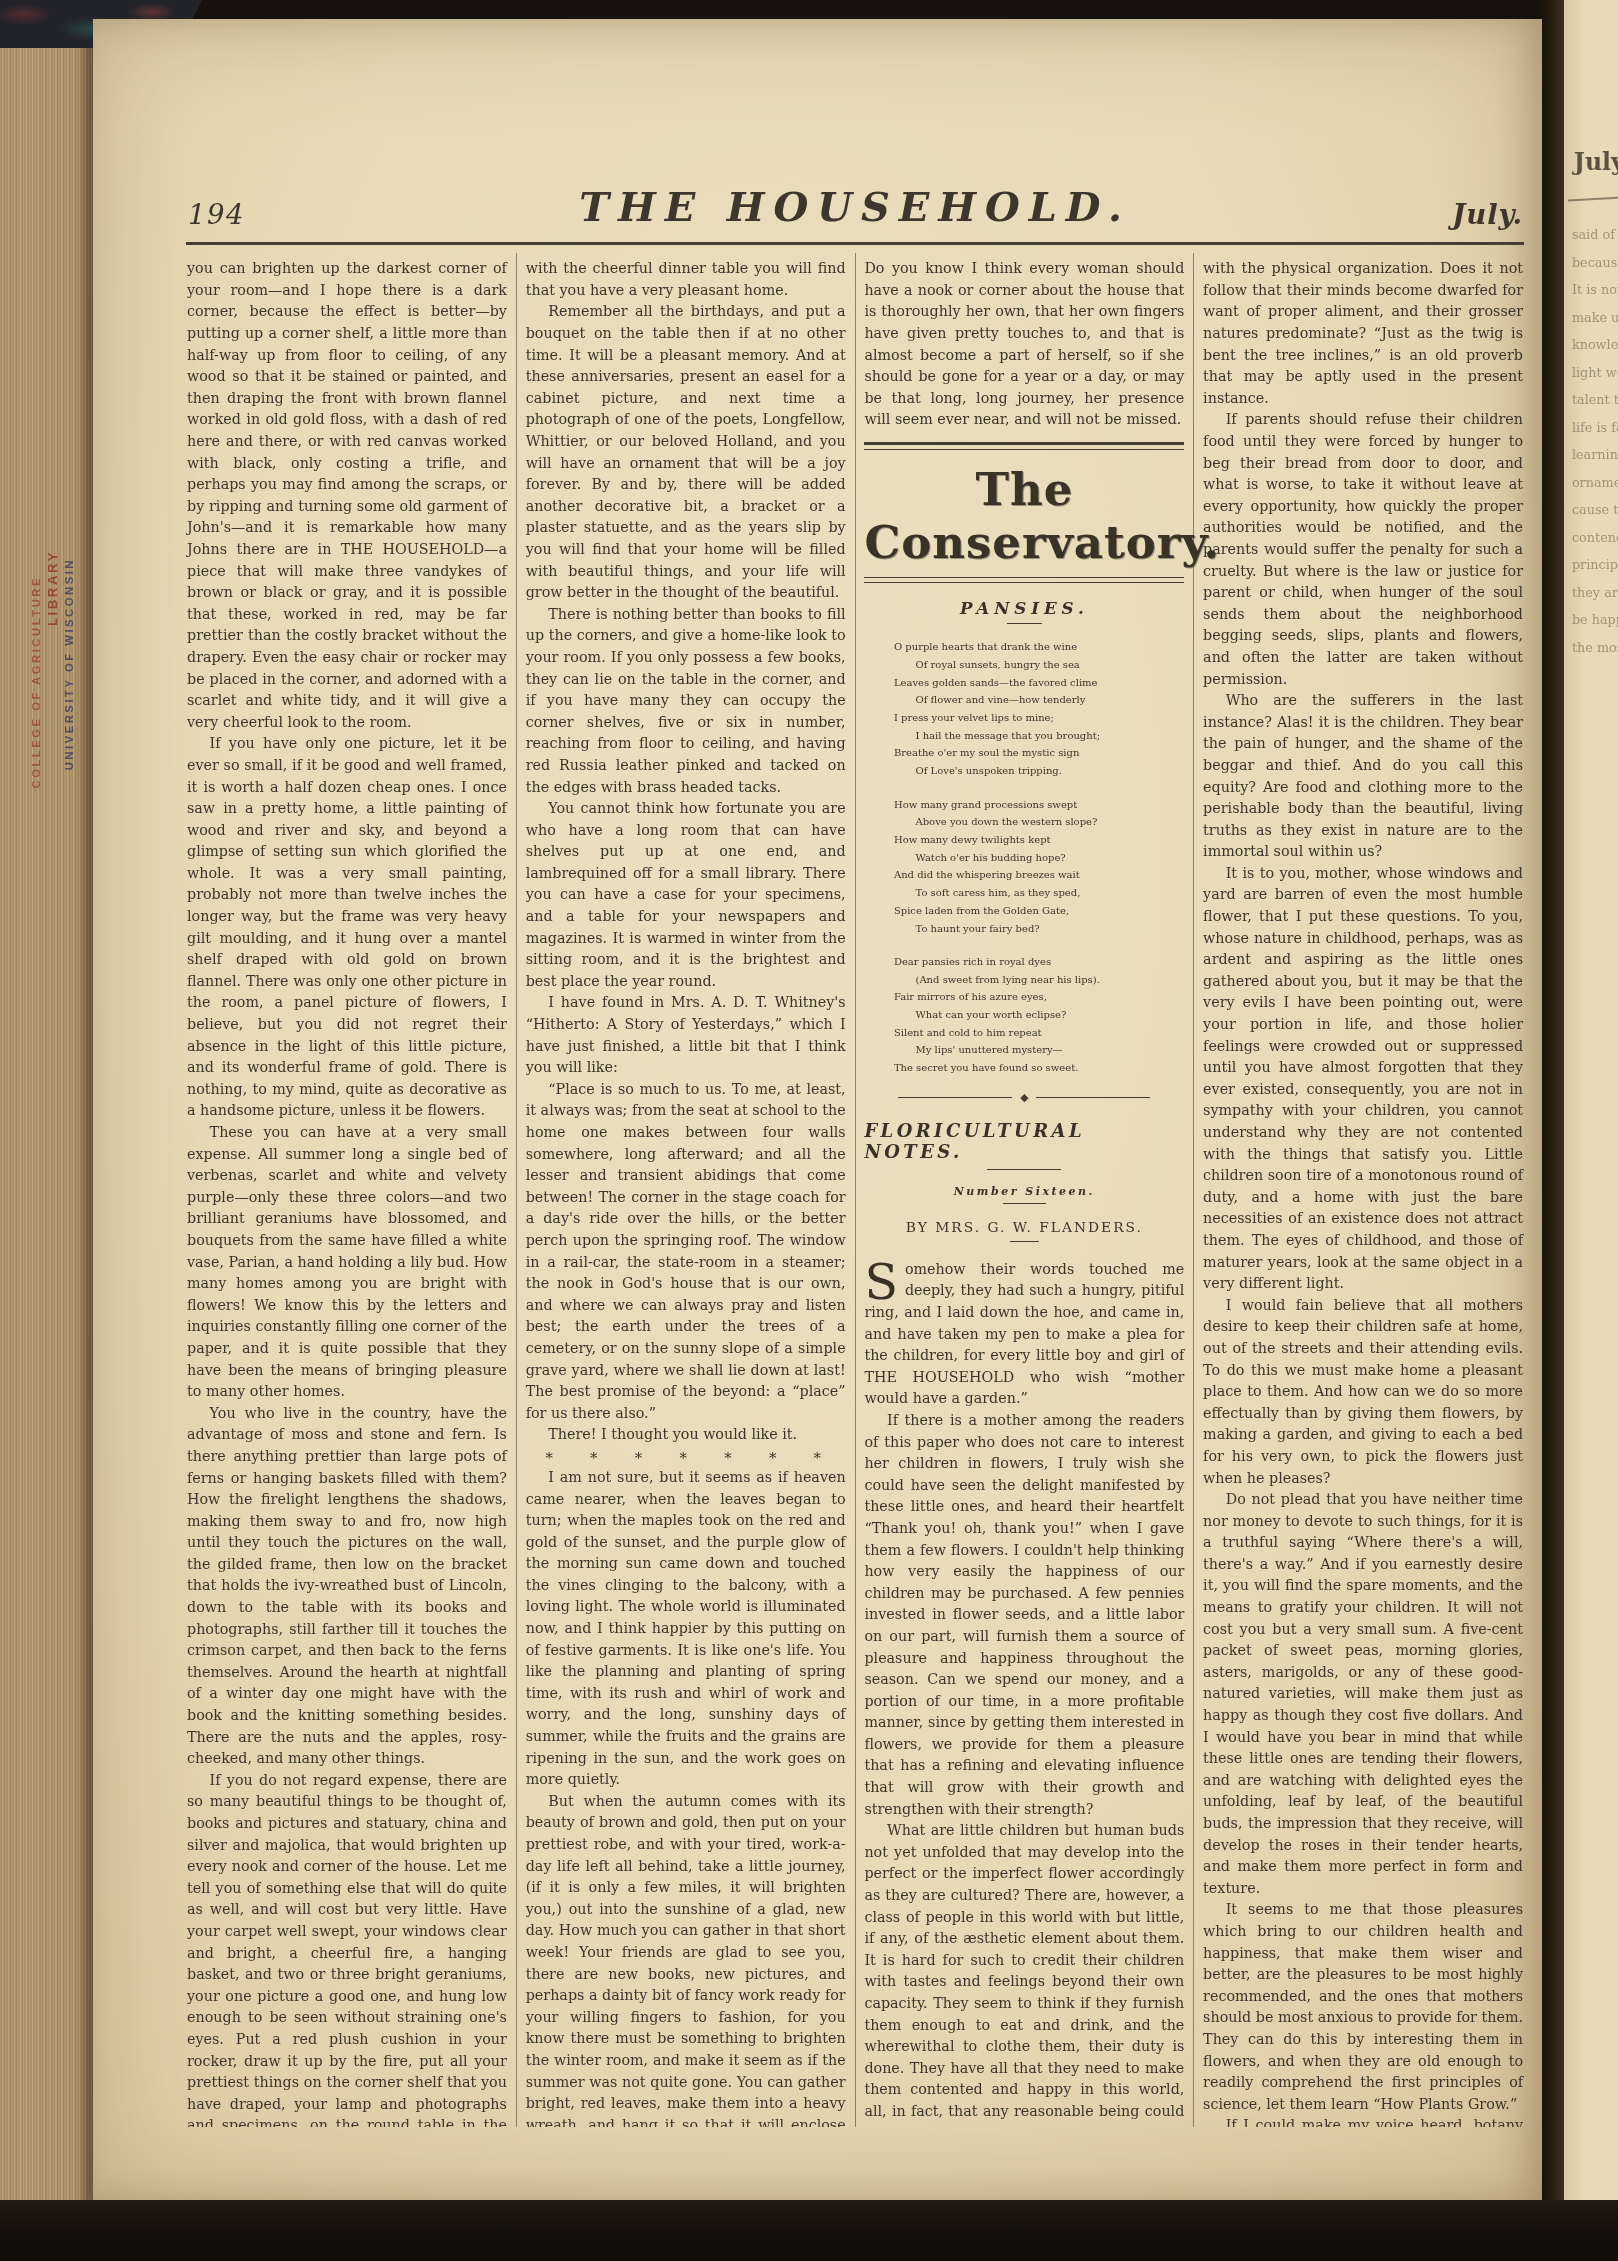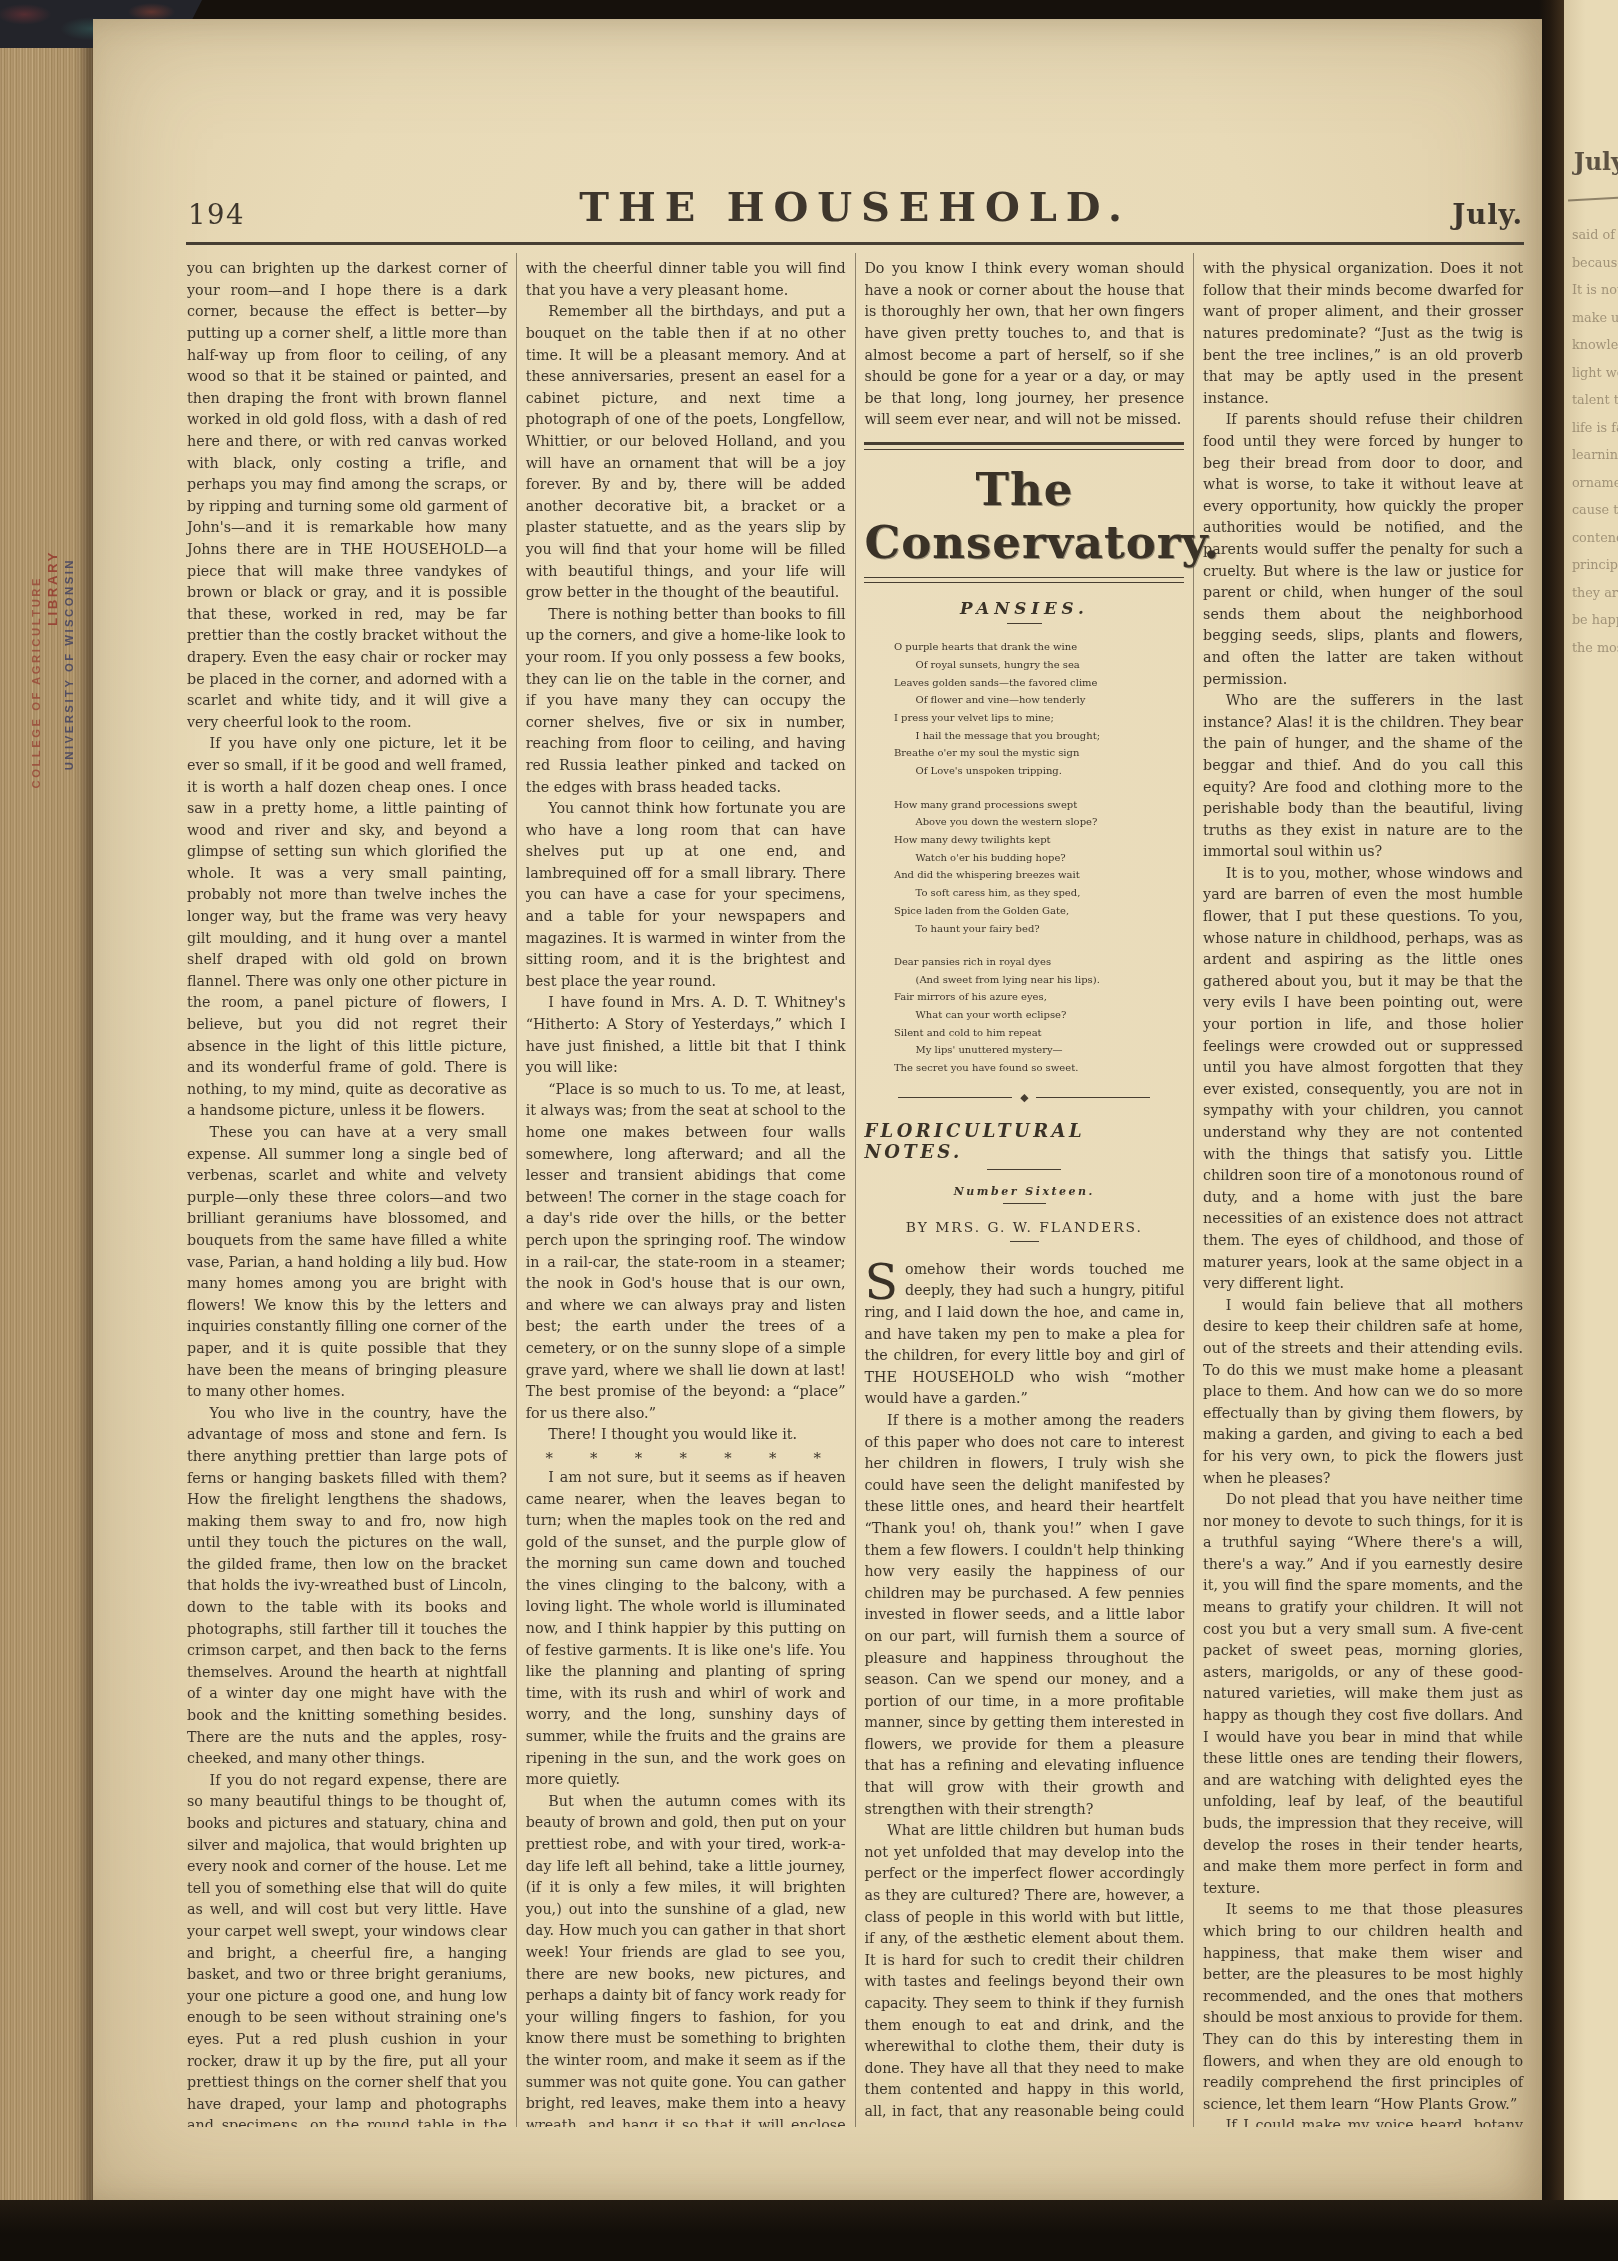--- a/index.html
+++ b/index.html
@@ -60,21 +60,21 @@
 
   
   .page {
     position:absolute; left:93px; top:18.7px; width:1449px; height:2182px;
     background:
       radial-gradient(ellipse at 48% 38%, #ecdfc0 0%, #e8dab7 55%, #dbc8a1 100%);
     box-shadow: inset 0 0 108px rgba(116,92,56,0.30), inset -14.8px 0 29.5px rgba(100,76,44,0.25);
   }
   .content { position:absolute; left:93px; top:145px; width:1338px; }
 
-  .header { position:relative; height:66px; color:#3e362c; }
+  .header { position:relative; height:66px; color:#3e362c;font-style:italic; }
   .page-number { position:absolute; left:2px;  bottom:0; font-size:27.5px; letter-spacing:1.5px; }
   .page-title  { position:absolute; left:50%; bottom:0; transform:translateX(-50%);
                  font-size:40px; font-weight:bold; letter-spacing:8.9px; white-space:nowrap; }
   .issue-month { position:absolute; right:1px; bottom:0; font-size:27.5px; font-weight:bold; letter-spacing:1px; }
   .header-rule { margin-top:12.8px; border-top:3.4px solid #463e33; height:0; }
 
   
   .columns { display:flex; margin-top:7.9px; height:1874px; overflow:hidden; }
   .col { flex:1 1 0; min-width:0; padding:4.9px 8.9px 0 8.9px; }
   .col:first-child { padding-left:1px; }

